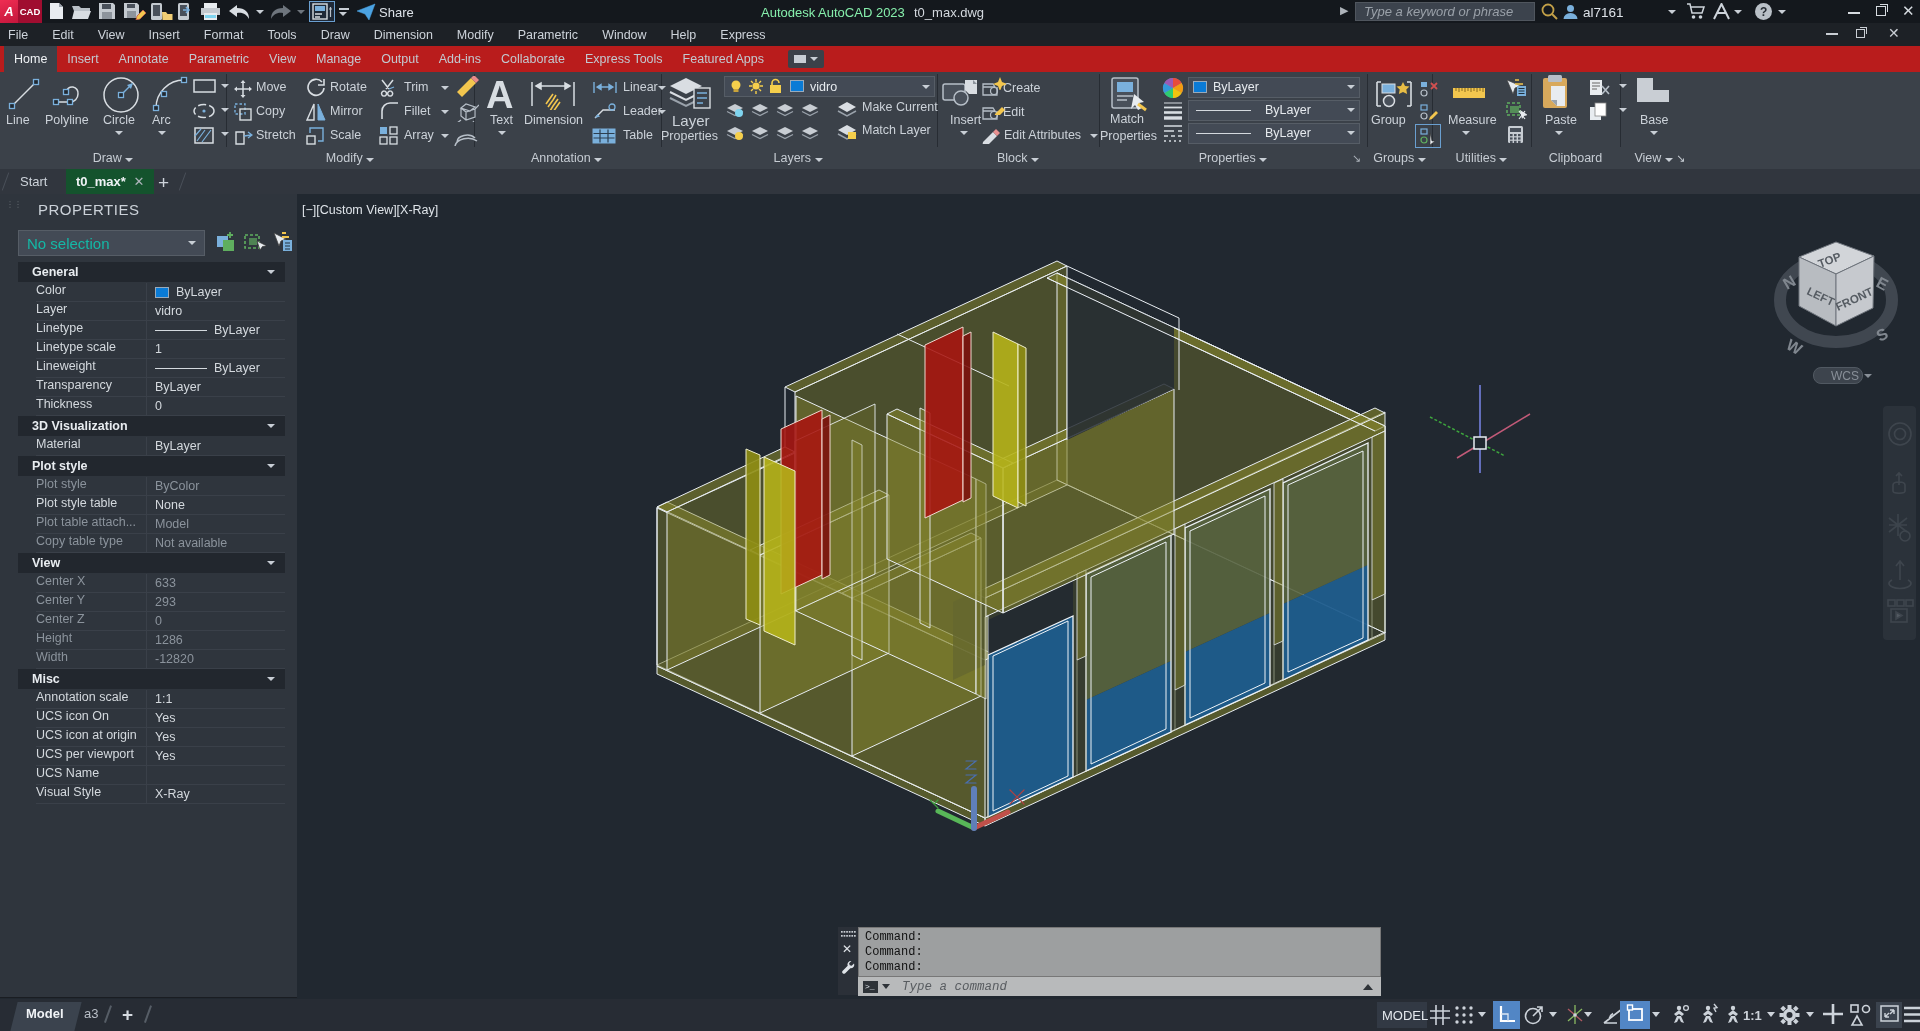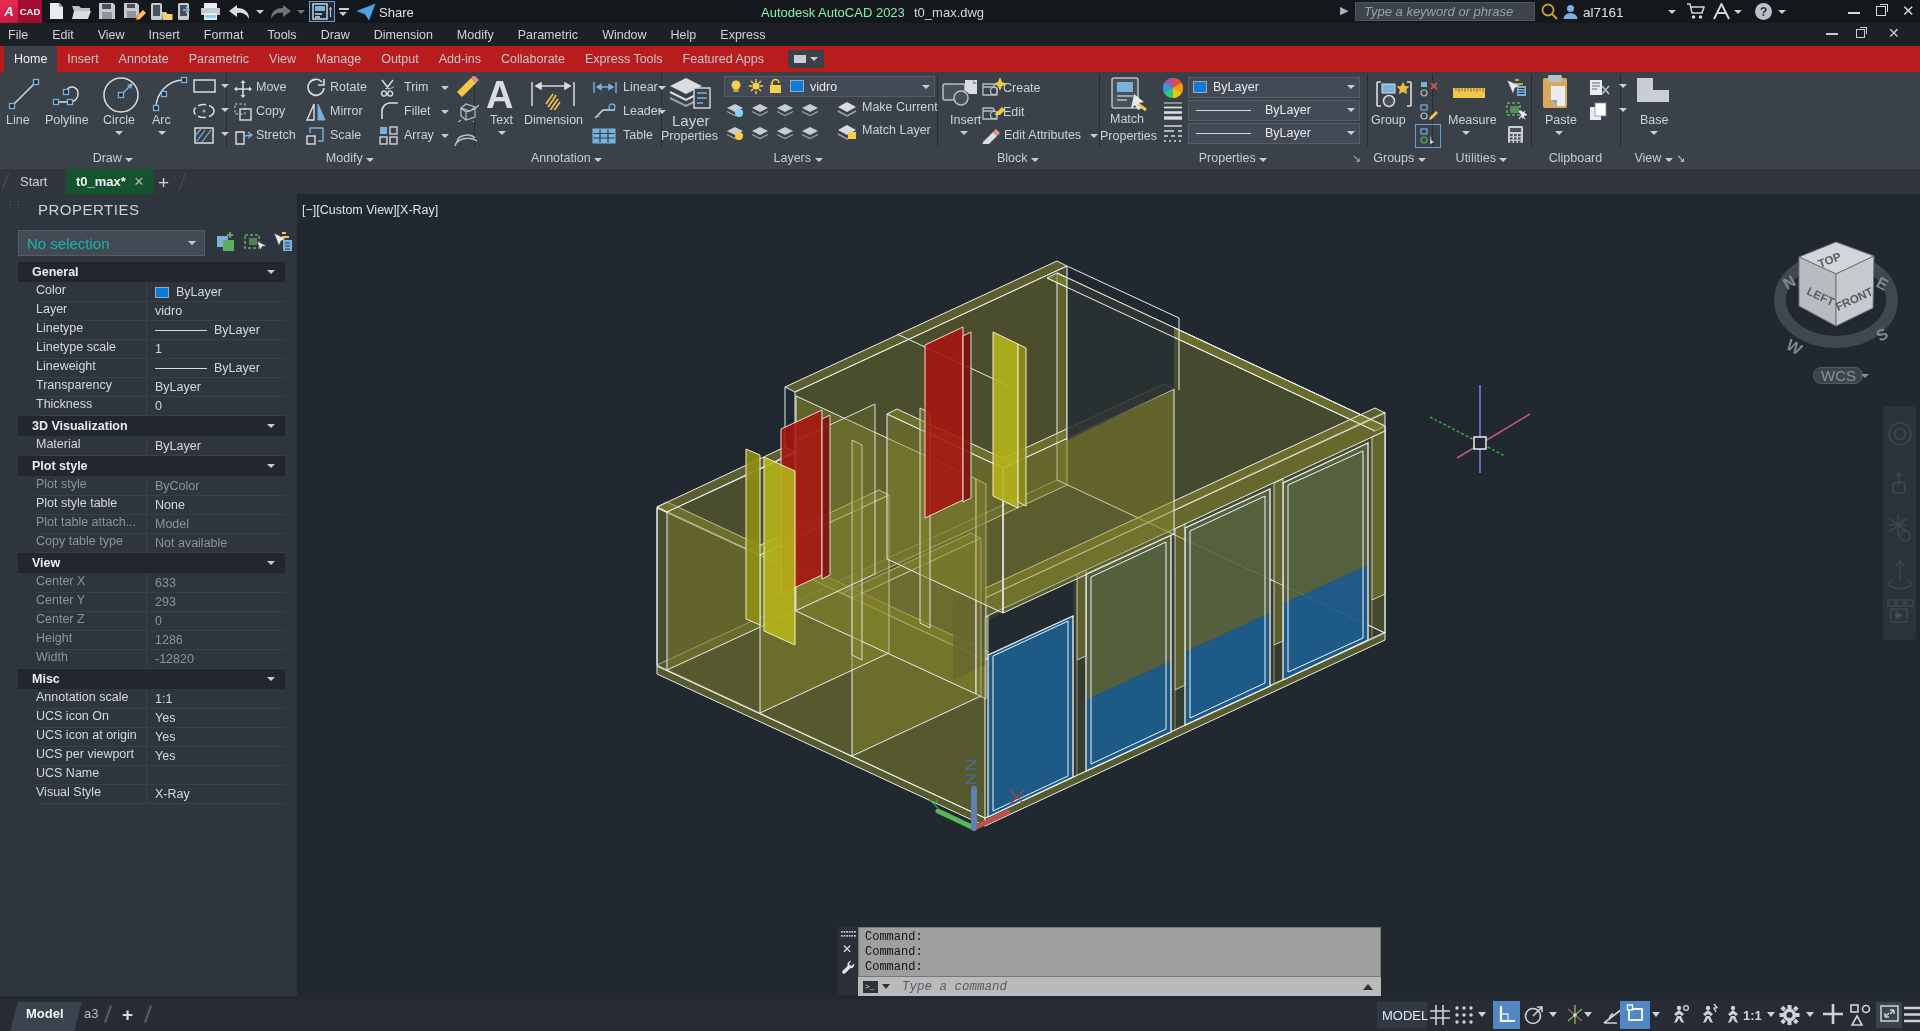--- a/index.html
+++ b/index.html
@@ -661,21 +661,21 @@
 <g stroke="#6e747c" stroke-width="1">
 <polygon points="75,8 113,22 75,40 38,23" fill="#d2d5d9"></polygon>
 <polygon points="38,23 75,40 75,92 38,72" fill="#b8bcc1"></polygon>
 <polygon points="75,40 113,22 112,74 75,92" fill="#c6c9ce"></polygon>
 </g>
 <text x="59" y="34" fill="#565c63" font-size="11.5" font-weight="bold" font-family="Liberation Sans" transform="rotate(-21 59 34)">TOP</text>
 <text x="45" y="60" fill="#565c63" font-size="11.5" font-weight="bold" font-family="Liberation Sans" transform="rotate(25 45 60)">LEFT</text>
 <text x="77" y="77" fill="#565c63" font-size="11.5" font-weight="bold" font-family="Liberation Sans" transform="rotate(-25 77 77)">FRONT</text>
 </svg>
 <div class="abs row" style="left:1516px;top:173px;width:50px;height:17px;background:#434a53;border:1px solid #5a626b;border-radius:8px;opacity:0.85">
-      <span style="color:#9aa1aa;font-size:15px;margin-left:7px">WCS</span>
+      <span style="color:#9aa1aa;font-size:12px;margin-left:17px">WCS</span>
       <div class="caret" style="margin-left:5px;border-top-color:#9aa1aa"></div>
     </div>
   <div class="abs" style="left:1586px;top:212px;width:33px;height:234px;background:rgba(64,70,78,0.35);border-radius:4px"></div>
 <svg class="abs" style="left:1588px;top:218px" width="30" height="224" viewBox="0 0 30 224" stroke="#4f565e" opacity="0.55" fill="none" stroke-width="1.6">
 <circle cx="15" cy="22" r="11"></circle>
       <circle cx="15" cy="22" r="5.5"></circle>
 <path d="M11 64 l3 -3 3 3 m-3 -3 v12 m-6 0 c0 -4 12 -4 12 0 v6 c0 3 -12 3 -12 0 z"></path>
 <path d="M4 106 l18 14 M22 106 L4 120 M13 102 v22 M4 113 h18" opacity="0.9"></path>
 <circle cx="20" cy="124" r="5"></circle>
 <path d="M15 150 v18 m-4 -14 l4 -5 4 5 m-12 14 a11 5 0 1 0 16 0"></path>

